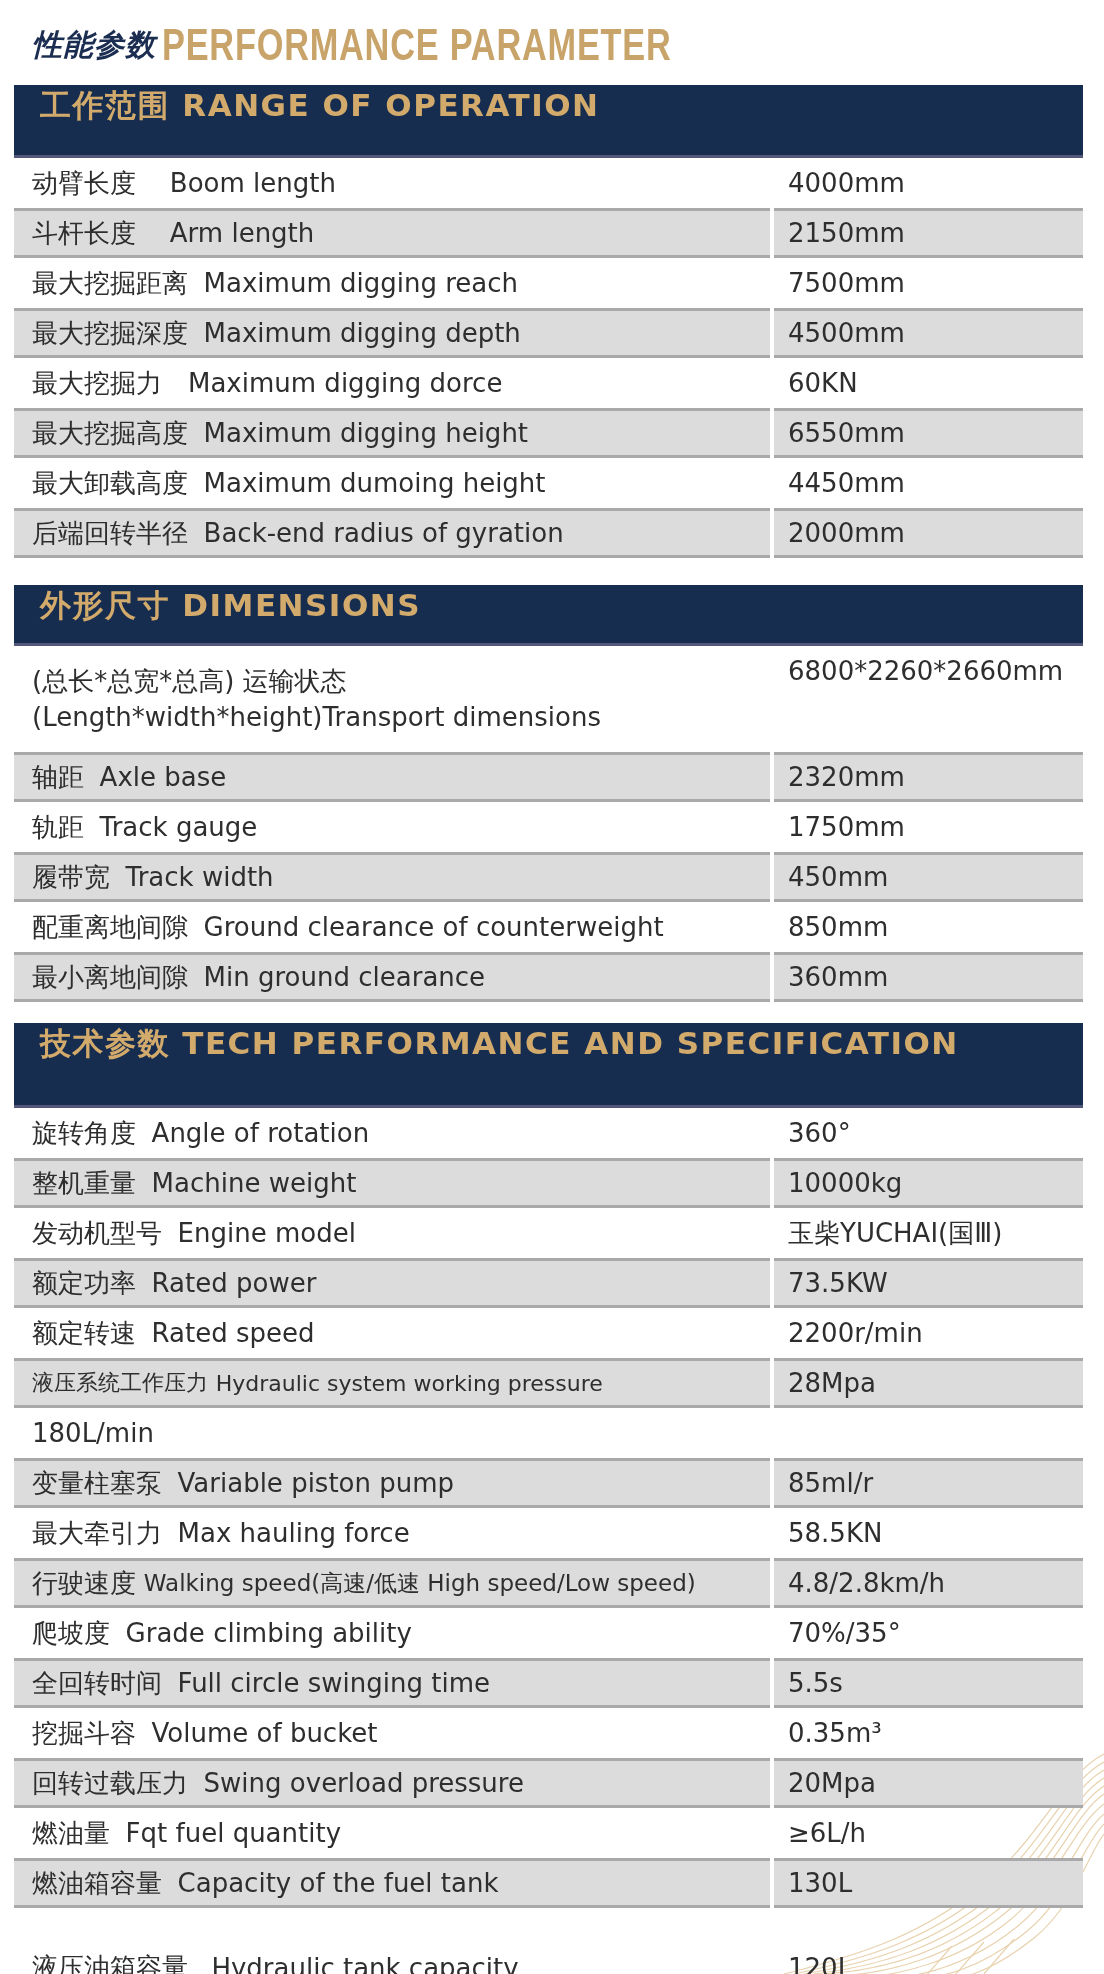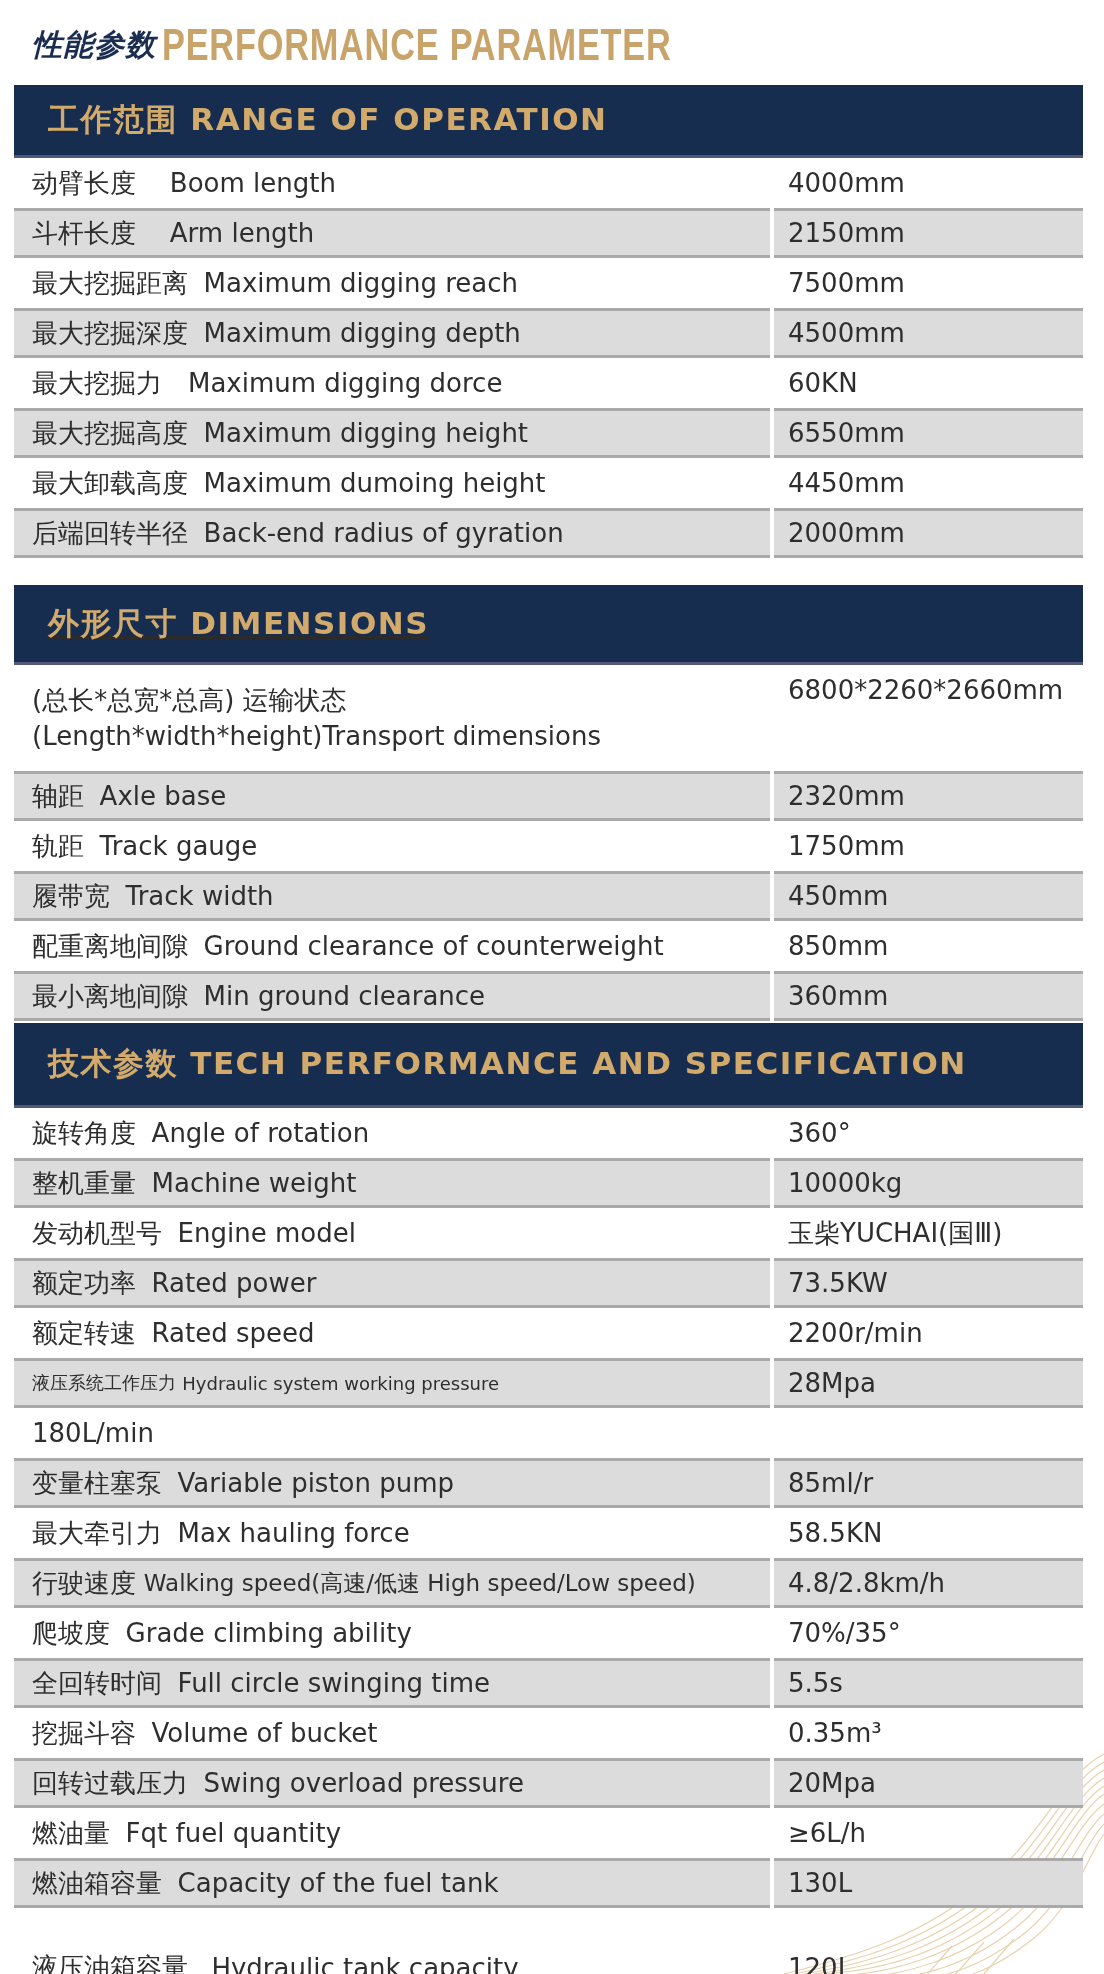--- a/index.html
+++ b/index.html
@@ -7,21 +7,21 @@
          font-family: "DejaVu Sans", "Liberation Sans", sans-serif; color: #2b2b2b; }
   .page-title { position: absolute; left: 32px; top: 18px; height: 52px; white-space: nowrap;
                 display: flex; align-items: flex-end; }
   .title-cn { font-family: "DejaVu Sans", sans-serif; font-weight: bold; font-style: italic;
               color: #1b2d50; font-size: 30px; letter-spacing: 1px; line-height: 50px; }
   .title-en { font-family: "Liberation Sans", sans-serif; font-weight: bold; color: #c9a46a;
               font-size: 44px; line-height: 50px; margin-left: 6px; transform: scaleX(0.78);
               transform-origin: left bottom; display: inline-block; letter-spacing: 1px; }
   .section { position: absolute; left: 14px; width: 1069px; }
   .band { background: #172d4f; border-bottom: 3px solid #53577a; box-sizing: border-box;
-          display: flex; align-items: center; padding-left: 34px; }
+          display: flex; align-items: flex-start; padding-left: 26px; }
   .band-text { color: #d2aa6b; font-weight: bold; font-size: 31px; letter-spacing: 1.5px;
                font-family: "DejaVu Sans", sans-serif; white-space: nowrap; }
   .row { position: relative; height: 50px; display: flex; box-sizing: border-box; }
   .row .cell-label, .row .cell-value { box-sizing: border-box; display: flex; align-items: center;
        font-size: 26px; white-space: nowrap; color: #2e2e2e; }
   .row .cell-label { width: 756px; padding-left: 18px; }
   .row .cell-value { width: 309px; margin-left: 4px; padding-left: 14px; }
   .row.alt .cell-label, .row.alt .cell-value { background: #dcdcdc; border-top: 3px solid #a9a9a9;
        border-bottom: 3px solid #a9a9a9; }
   .row.multi { height: 106px; }
@@ -122,21 +122,21 @@
     <div class="cell-label">
         <span>后端回转半径</span>
         <span class="sep"></span>
         <span>Back-end radius of gyration</span>
       </div>
     <div class="cell-value">2000mm</div>
   </div>
 </div>
 
 <div class="section" style="top:585px;">
-  <div class="band" style="height:80px;text-decoration:underline;">
+  <div class="band" style="height:61px;">
     <span class="band-text">外形尺寸 DIMENSIONS</span>
   </div>
   <div class="row multi">
     <div class="cell-label">
       <span class="line">(总长*总宽*总高) 运输状态</span>
       <span class="line">(Length*width*height)Transport dimensions</span>
     </div>
     <div class="cell-value">6800*2260*2660mm</div>
   </div>
   <div class="row alt">
@@ -219,21 +219,21 @@
   </div>
   <div class="row">
     <div class="cell-label">
         <span>额定转速</span>
         <span class="sep"></span>
         <span>Rated speed</span>
       </div>
     <div class="cell-value">2200r/min</div>
   </div>
   <div class="row alt">
-    <div class="cell-label" style="font-size:18px;">
+    <div class="cell-label" style="font-size:22px;">
         <span>液压系统工作压力</span>
         <span class="sep" style="width:0.35em"></span>
         <span>Hydraulic system working pressure</span>
       </div>
     <div class="cell-value">28Mpa</div>
   </div>
   <div class="row">
     <div class="cell-value">180L/min</div>
   </div>
   <div class="row alt">

